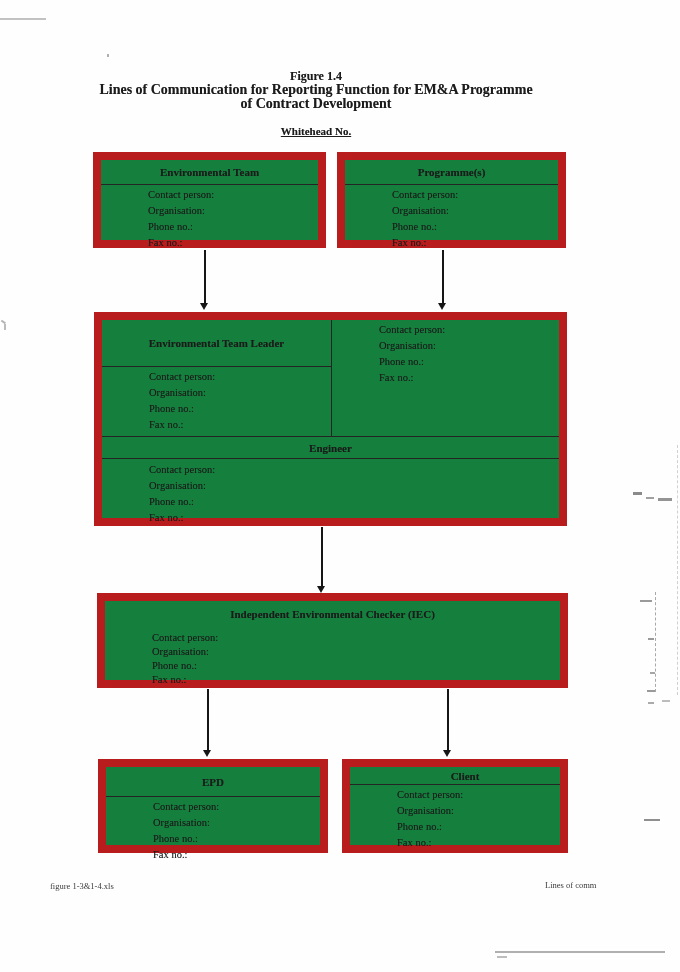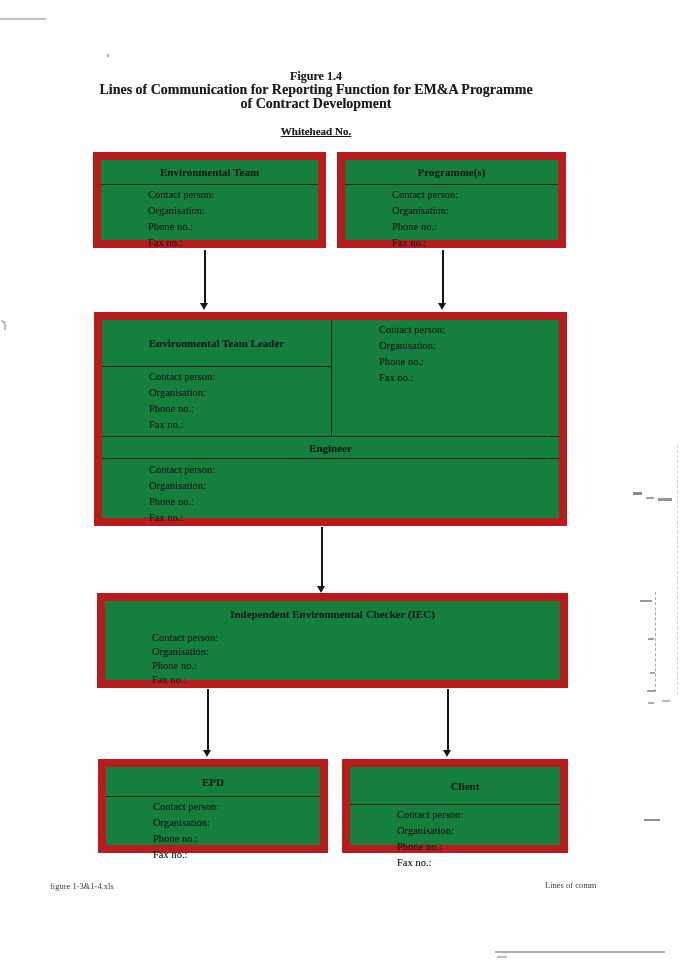--- a/index.html
+++ b/index.html
@@ -148,21 +148,21 @@
     <div class="band rule" style="height:30px;">EPD</div>
     <div class="fields">
       <div class="fline">Contact person:</div>
       <div class="fline">Organisation:</div>
       <div class="fline">Phone no.:</div>
       <div class="fline">Fax no.:</div>
     </div>
   </div>
 
   <div class="box" style="left:342px; top:759px; width:226px; height:94px;">
-    <div class="band rule" style="height:38px;padding-left:20px;">Client</div>
+    <div class="band rule" style="height:18px;padding-left:20px;">Client</div>
     <div class="fields">
       <div class="fline">Contact person:</div>
       <div class="fline">Organisation:</div>
       <div class="fline">Phone no.:</div>
       <div class="fline">Fax no.:</div>
     </div>
   </div>
 
   <div class="abs footer" style="left:50px; top:881px;">figure 1-3&amp;1-4.xls</div>
   <div class="abs footer" style="left:545px; top:880px;">Lines of comm</div>

